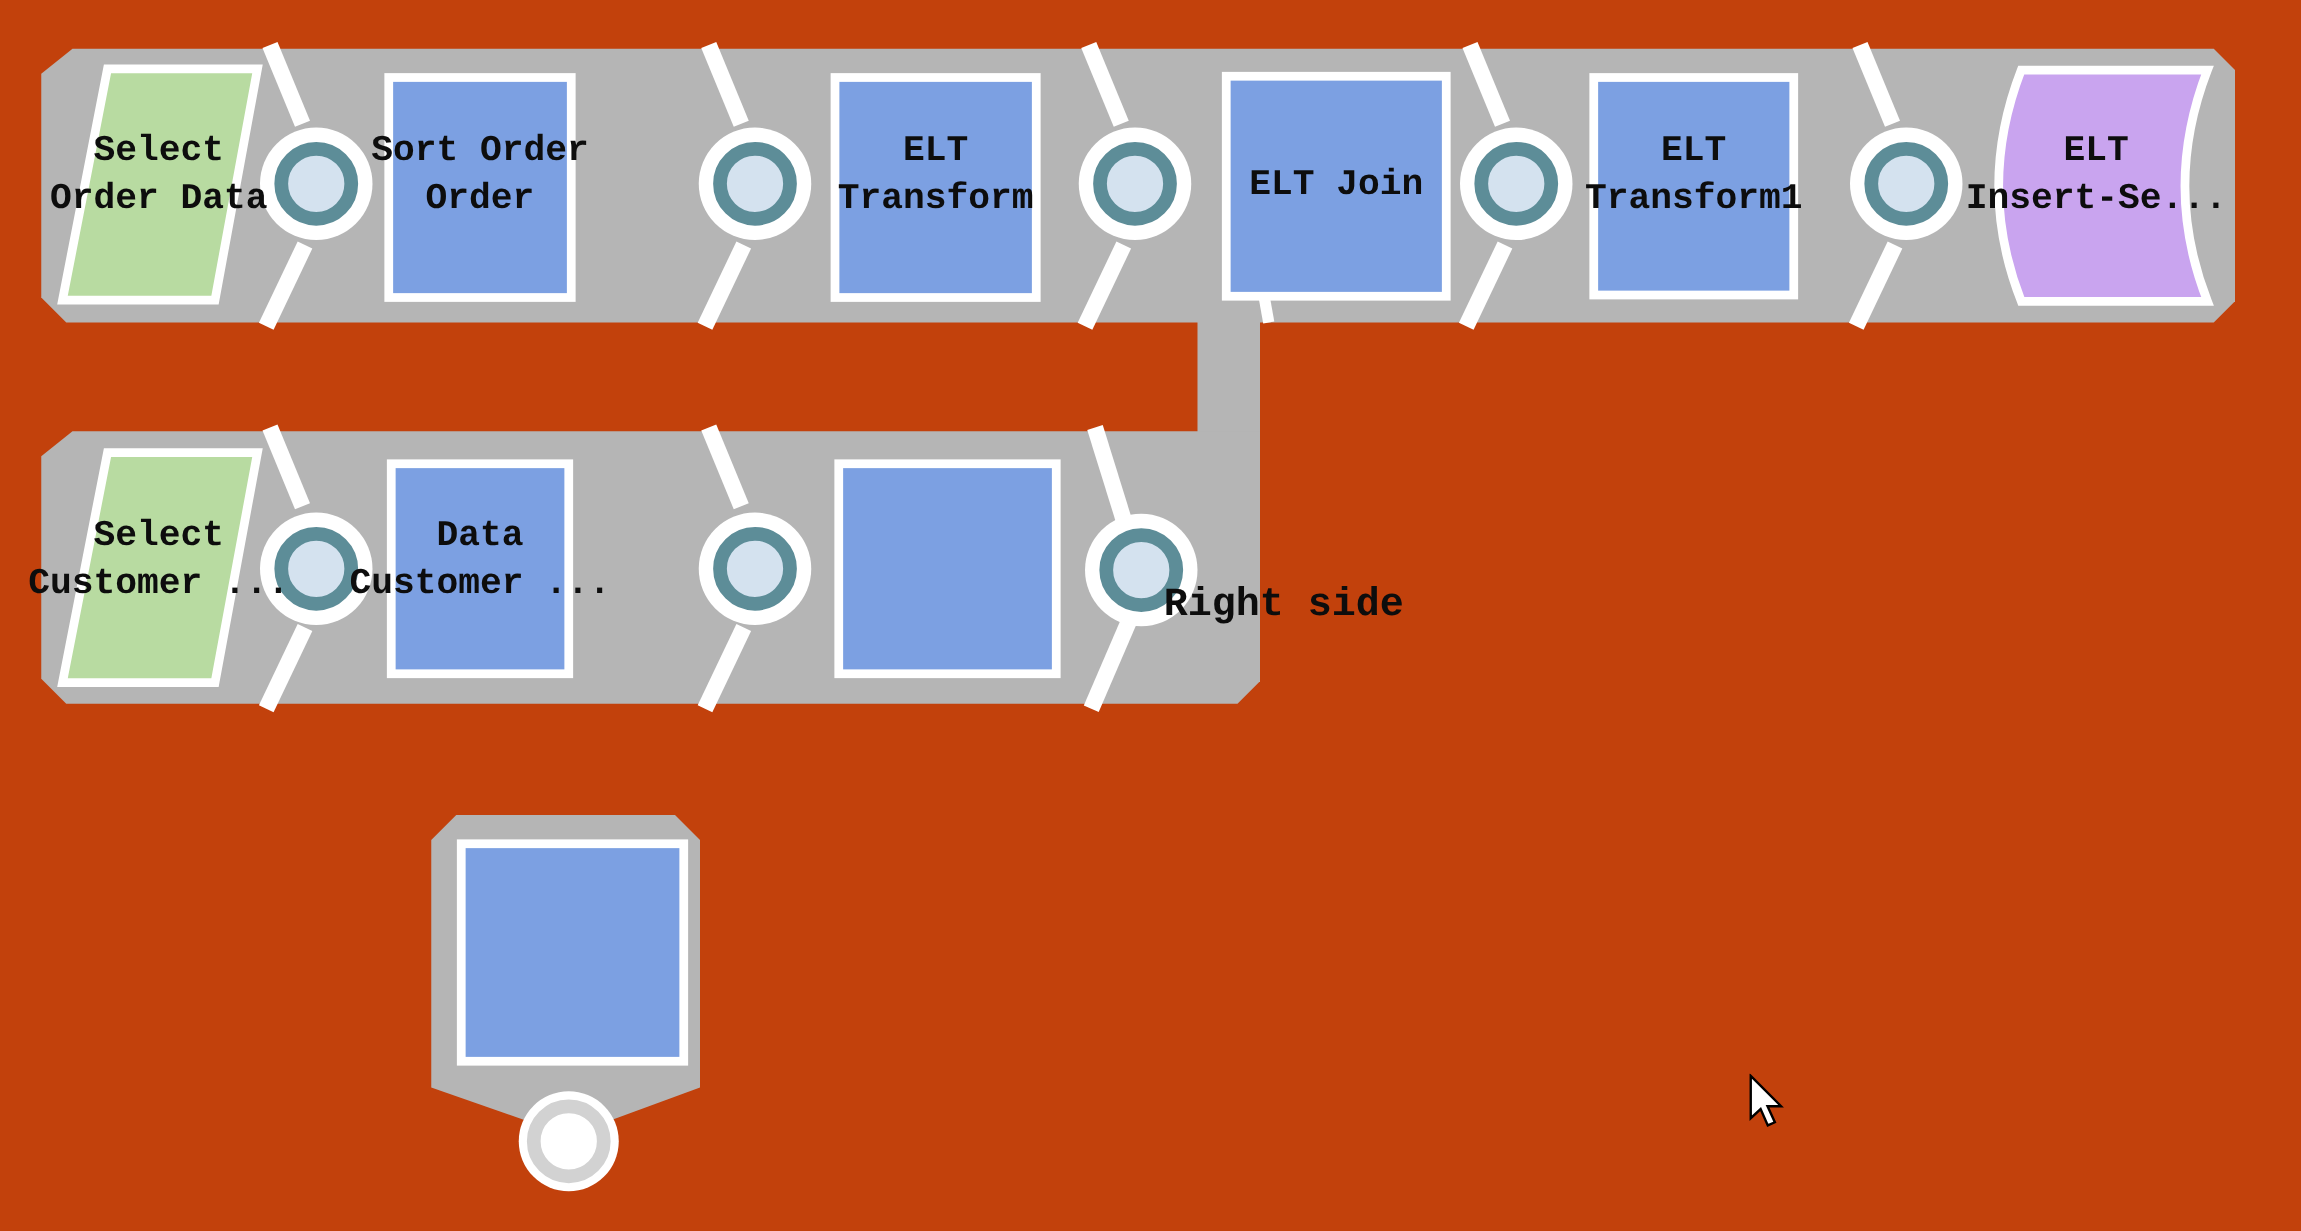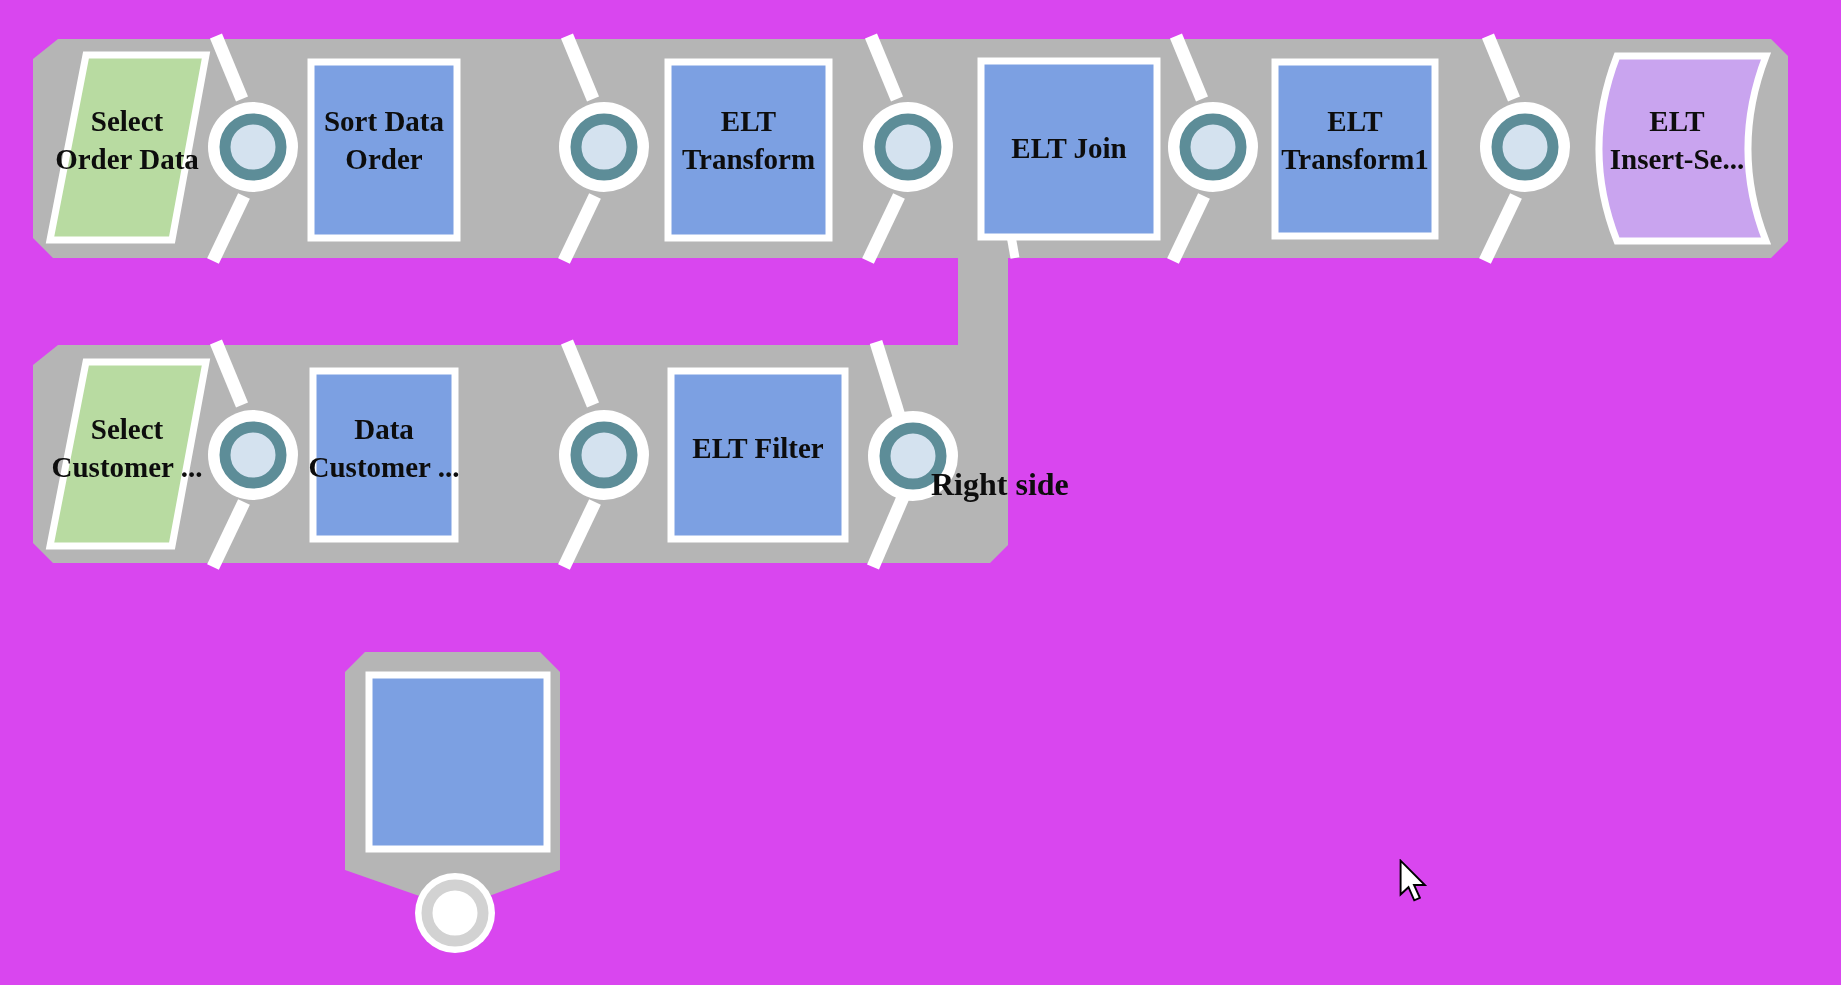--- a/index.html
+++ b/index.html
@@ -1,18 +1,18 @@
 <!DOCTYPE html>
 <html><head>
 <meta charset="utf-8">
 <style>
   html,body { margin:0; padding:0; background:#ffffff; }
   .canvas {
-    position:relative; width:1841px; height:985px; background:#d946ef;
-    overflow:hidden; font-family:Liberation Serif, serif;
+    position:relative; width:1841px; height:985px; background:#c2410c;
+    overflow:hidden; font-family:Liberation Mono, monospace;
   }
   .canvas svg.graph { position:absolute; left:0; top:0; }
   .snap-label {
     position:absolute; display:flex; flex-direction:column;
     align-items:center; justify-content:center; text-align:center;
     font-weight:700; font-size:29px; line-height:38px; color:#0d0d0d;
     pointer-events:none; white-space:nowrap;
   }
   .annotation {
     position:absolute; font-weight:700; font-size:32px; line-height:32px;
@@ -118,21 +118,21 @@
       <rect x="369" y="675" width="178" height="174" fill="#7ca0e2"></rect>
     </g>
   </svg>
 
   <div class="snap-label" style="left:27px; top:92px; width:200px; height:96px;">
     <div>Select</div>
     <div>Order Data</div>
   </div>
 
   <div class="snap-label" style="left:305px; top:92px; width:158px; height:96px;">
-    <div>Sort Data</div>
+    <div>Sort Order</div>
     <div>Order</div>
   </div>
 
   <div class="snap-label" style="left:664px; top:92px; width:169px; height:96px;">
     <div>ELT</div>
     <div>Transform</div>
   </div>
 
   <div class="snap-label" style="left:980px; top:95px; width:178px; height:105px;">
     <div>ELT Join</div>
@@ -152,24 +152,20 @@
   <div class="snap-label" style="left:27px; top:400px; width:200px; height:96px;">
     <div>Select</div>
     <div>Customer ...</div>
   </div>
 
   <div class="snap-label" style="left:303px; top:400px; width:162px; height:96px;">
     <div>Data</div>
     <div>Customer ...</div>
   </div>
 
-  <div class="snap-label" style="left:668px; top:400px; width:180px; height:96px;">
-    <div>ELT Filter</div>
-    <div></div>
-  </div>
 
 
   <div class="annotation" style="left:931px; top:468px;">Right side</div>
 
   <div class="cursor" style="left:1398px; top:859px;">
     <svg width="30" height="44" viewBox="0 0 25 39">
       <path d="M1.5,1.5 L1.5,31.5 L8.5,25 L13.6,36.6 L18.6,34.4 L13.4,23 L23,23 Z" fill="#ffffff" stroke="#000000" stroke-width="1.7" stroke-linejoin="miter"></path>
     </svg>
   </div>
 

